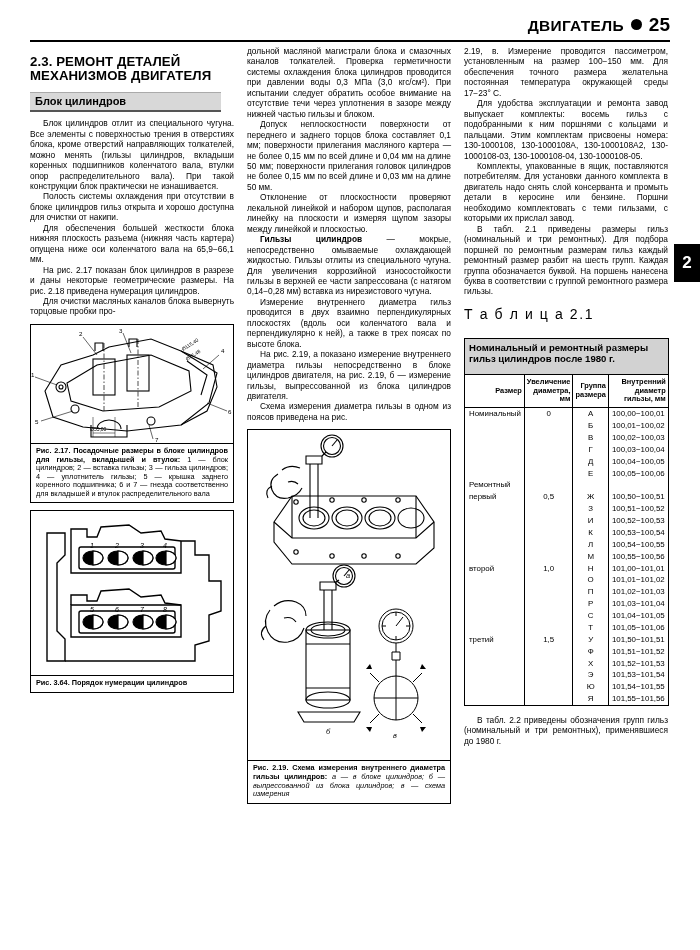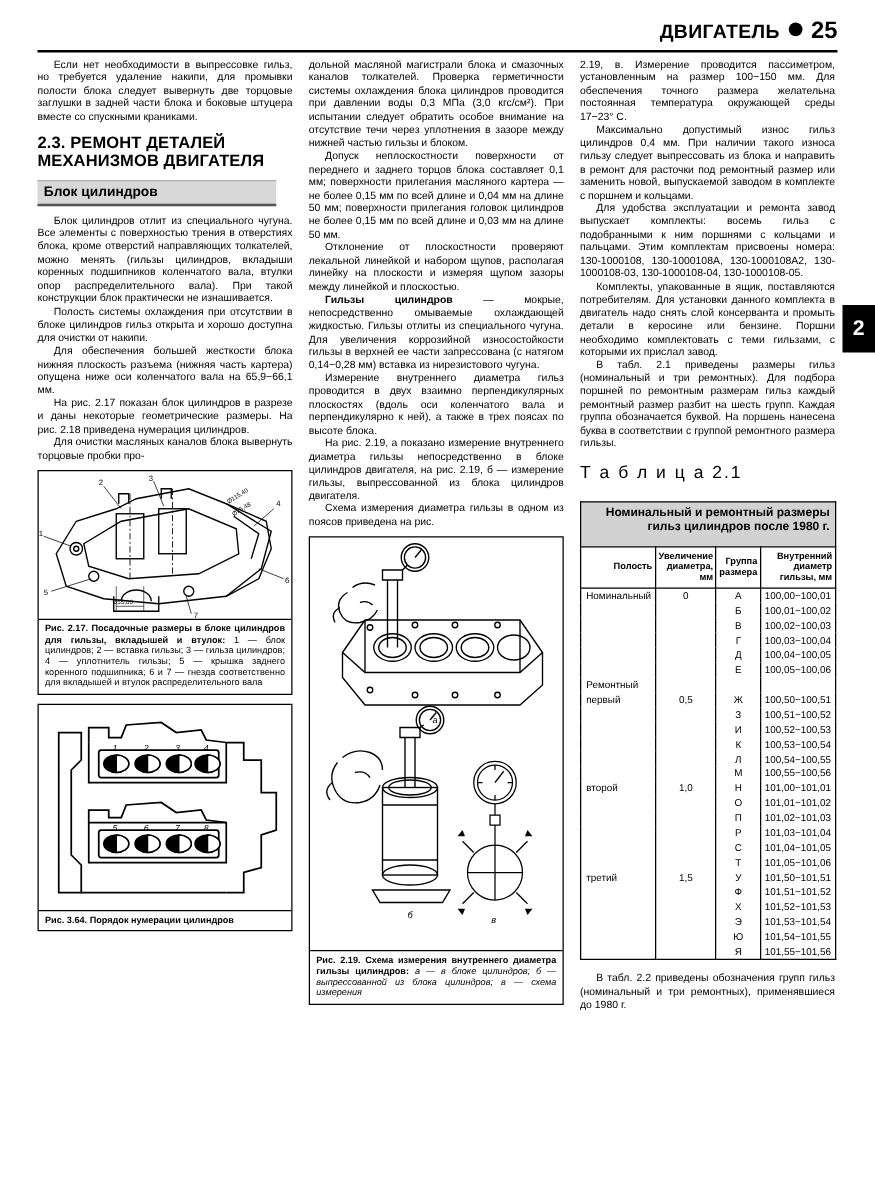--- a/index.html
+++ b/index.html
@@ -151,21 +151,21 @@
   }
   table.spec {
     border-collapse: collapse;
     width: 100%;
     font-size: 7.6px;
   }
   table.spec .tbl-title td {
     background: #d2d2d2;
     border: 1px solid #000;
     border-bottom: none;
-    text-align: right;
+    text-align: left;
     font-weight: bold;
     font-size: 9.6px;
     line-height: 11.6px;
     padding: 3px 4px 4px 4px;
   }
   table.spec .tbl-spacer td {
     background: #d2d2d2;
     border: 1px solid #000;
     border-top: none;
     height: 5px;
@@ -212,21 +212,20 @@
       <span class="header-page">25</span>
     </div>
     <div class="header-rule"></div>
   </div>
 
   <div class="tab-marker">2</div>
 
   <div class="columns">
 
     <div class="col">
-      <p>Если нет необходимости в выпрессовке гильз, но требуется удаление накипи, для промывки полости блока следует вывернуть две торцовые заглушки в задней части блока и боковые штуцера вместе со спускными краниками.</p>
 
       <h2 class="section">2.3. РЕМОНТ ДЕТАЛЕЙ МЕХАНИЗМОВ ДВИГАТЕЛЯ</h2>
 
       <div class="subhead">Блок цилиндров</div>
 
       <p>Блок цилиндров отлит из специального чугуна. Все элементы с поверхностью трения в отверстиях блока, кроме отверстий направляющих толкателей, можно менять (гильзы цилиндров, вкладыши коренных подшипников коленчатого вала, втулки опор распределительного вала). При такой конструкции блок практически не изнашивается.</p>
       <p>Полость системы охлаждения при отсутствии в блоке цилиндров гильз открыта и хорошо доступна для очистки от накипи.</p>
       <p>Для обеспечения большей жесткости блока нижняя плоскость разъема (нижняя часть картера) опущена ниже оси коленчатого вала на 65,9−66,1 мм.</p>
       <p>На рис. 2.17 показан блок цилиндров в разрезе и даны некоторые геометрические размеры. На рис. 2.18 приведена нумерация цилиндров.</p>
       <p>Для очистки масляных каналов блока вывернуть торцовые пробки про-</p>
@@ -453,40 +452,39 @@
           </svg>
         </div>
         <div class="fig-cap">
           <b>Рис. 2.19. Схема измерения внутреннего диаметра гильзы цилиндров:</b><i> а — в блоке цилиндров; б — выпрессованной из блока цилиндров; в — схема измерения</i>
         </div>
       </div>
     </div>
 
     <div class="col">
       <p class="noindent">2.19, в. Измерение проводится пассиметром, установленным на размер 100−150 мм. Для обеспечения точного размера желательна постоянная температура окружающей среды 17−23° С.</p>
-      <p>Максимально допустимый износ гильз цилиндров 0,4 мм. При наличии такого износа гильзу следует выпрессовать из блока и направить в ремонт для расточки под ремонтный размер или заменить новой, выпускаемой заводом в комплекте с поршнем и кольцами.</p>
       <p>Для удобства эксплуатации и ремонта завод выпускает комплекты: восемь гильз с подобранными к ним поршнями с кольцами и пальцами. Этим комплектам присвоены номера: 130-1000108, 130-1000108А, 130-1000108А2, 130-1000108-03, 130-1000108-04, 130-1000108-05.</p>
       <p>Комплекты, упакованные в ящик, поставляются потребителям. Для установки данного комплекта в двигатель надо снять слой консерванта и промыть детали в керосине или бензине. Поршни необходимо комплектовать с теми гильзами, с которыми их прислал завод.</p>
       <p>В табл. 2.1 приведены размеры гильз (номинальный и три ремонтных). Для подбора поршней по ремонтным размерам гильз каждый ремонтный размер разбит на шесть групп. Каждая группа обозначается буквой. На поршень нанесена буква в соответствии с группой ремонтного размера гильзы.</p>
 
       <div class="tbl-label">Т а б л и ц а  2.1</div>
 
       <table class="spec">
         <tbody>
           <tr class="tbl-title">
             <td colspan="4">
               <div>Номинальный и ремонтный размеры</div>
               <div>гильз цилиндров после 1980 г.</div>
             </td>
           </tr>
           <tr class="tbl-spacer">
               <td colspan="4"></td>
             </tr>
           <tr>
-            <th style="width:30%">Полость</th>
+            <th style="width:30%">Размер</th>
             <th style="width:21%">Увеличение диаметра, мм</th>
             <th style="width:16%">Группа размера</th>
             <th style="width:33%">Внутренний диаметр гильзы, мм</th>
           </tr>
         </tbody>
         <tbody id="table-rows">
             <tr>
               <td class="cell c-name">Номинальный</td>
               <td class="cell">0</td>
               <td class="cell">А</td>

